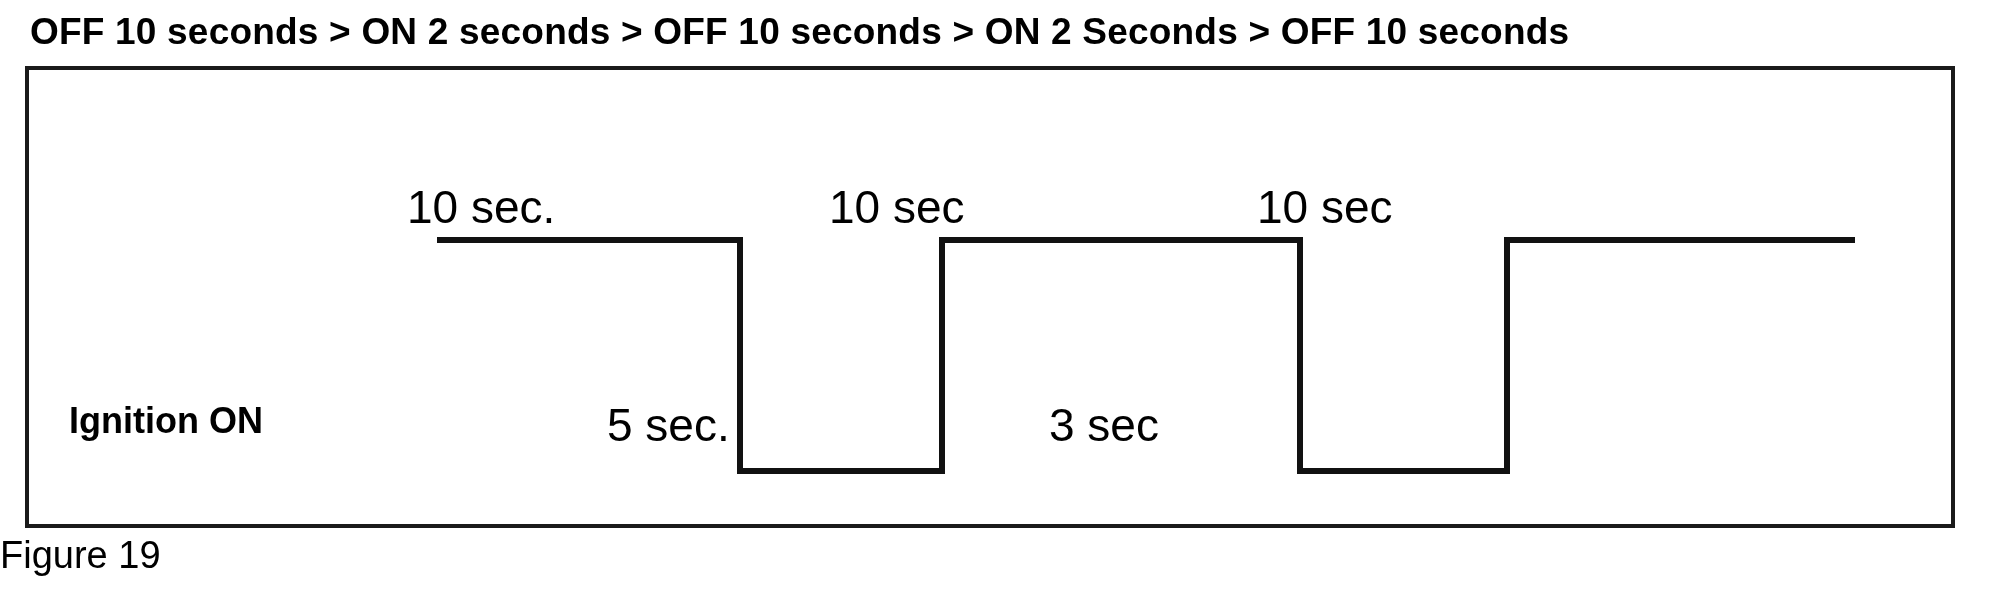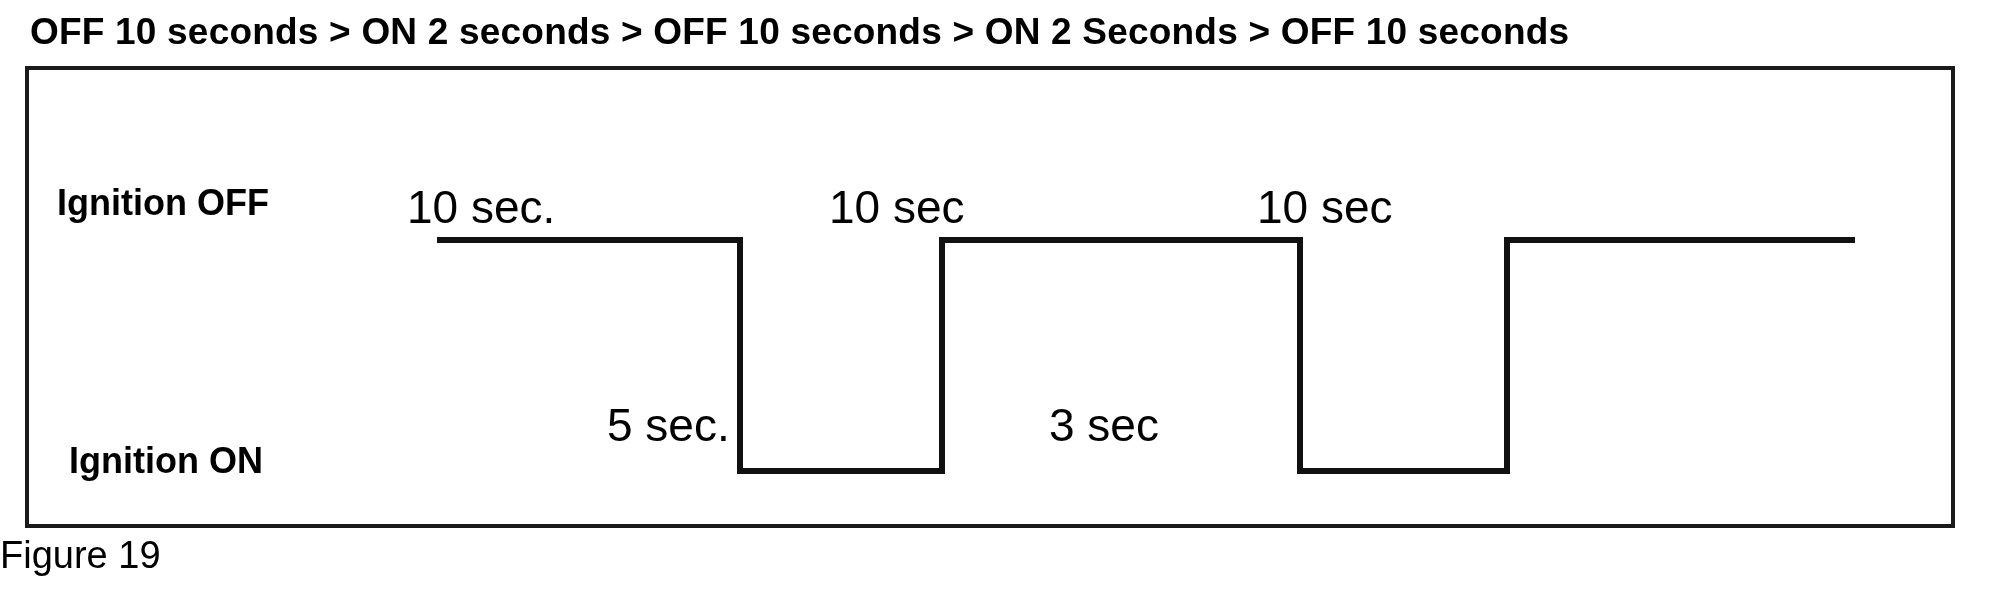--- a/index.html
+++ b/index.html
@@ -48,21 +48,21 @@
   }
   
   .row-label {
     position: absolute;
     font-size: 36px;
     font-weight: bold;
     white-space: nowrap;
     color: #000000;
   }
   .label-ignition-off { left: 28px; top: 112px; }
-  .label-ignition-on  { left: 40px; top: 330px; margin-top: 40px; }
+  .label-ignition-on  { left: 40px; top: 330px; }
 
   
   .waveform-layer {
     position: absolute;
     left: 0;
     top: 0;
     width: 1922px;
     height: 454px;
   }
   .wave-path {
@@ -100,21 +100,20 @@
 </style>
 </head>
 <body>
 
 <div id="page">
 
   <div class="sequence-title">OFF 10 seconds  &gt; ON 2 seconds &gt; OFF 10 seconds &gt; ON 2 Seconds &gt; OFF 10 seconds</div>
 
   <div class="diagram-frame">
 
-    <div class="row-label label-ignition-off">Ignition OFF</div>
 
     <div class="row-label label-ignition-on">Ignition ON</div>
 
     <svg class="waveform-layer" viewBox="0 0 1922 454" preserveAspectRatio="none">
       <path class="wave-path" d="M 408 170
                L 711 170
                L 711 401
                L 913 401
                L 913 170
                L 1271 170

